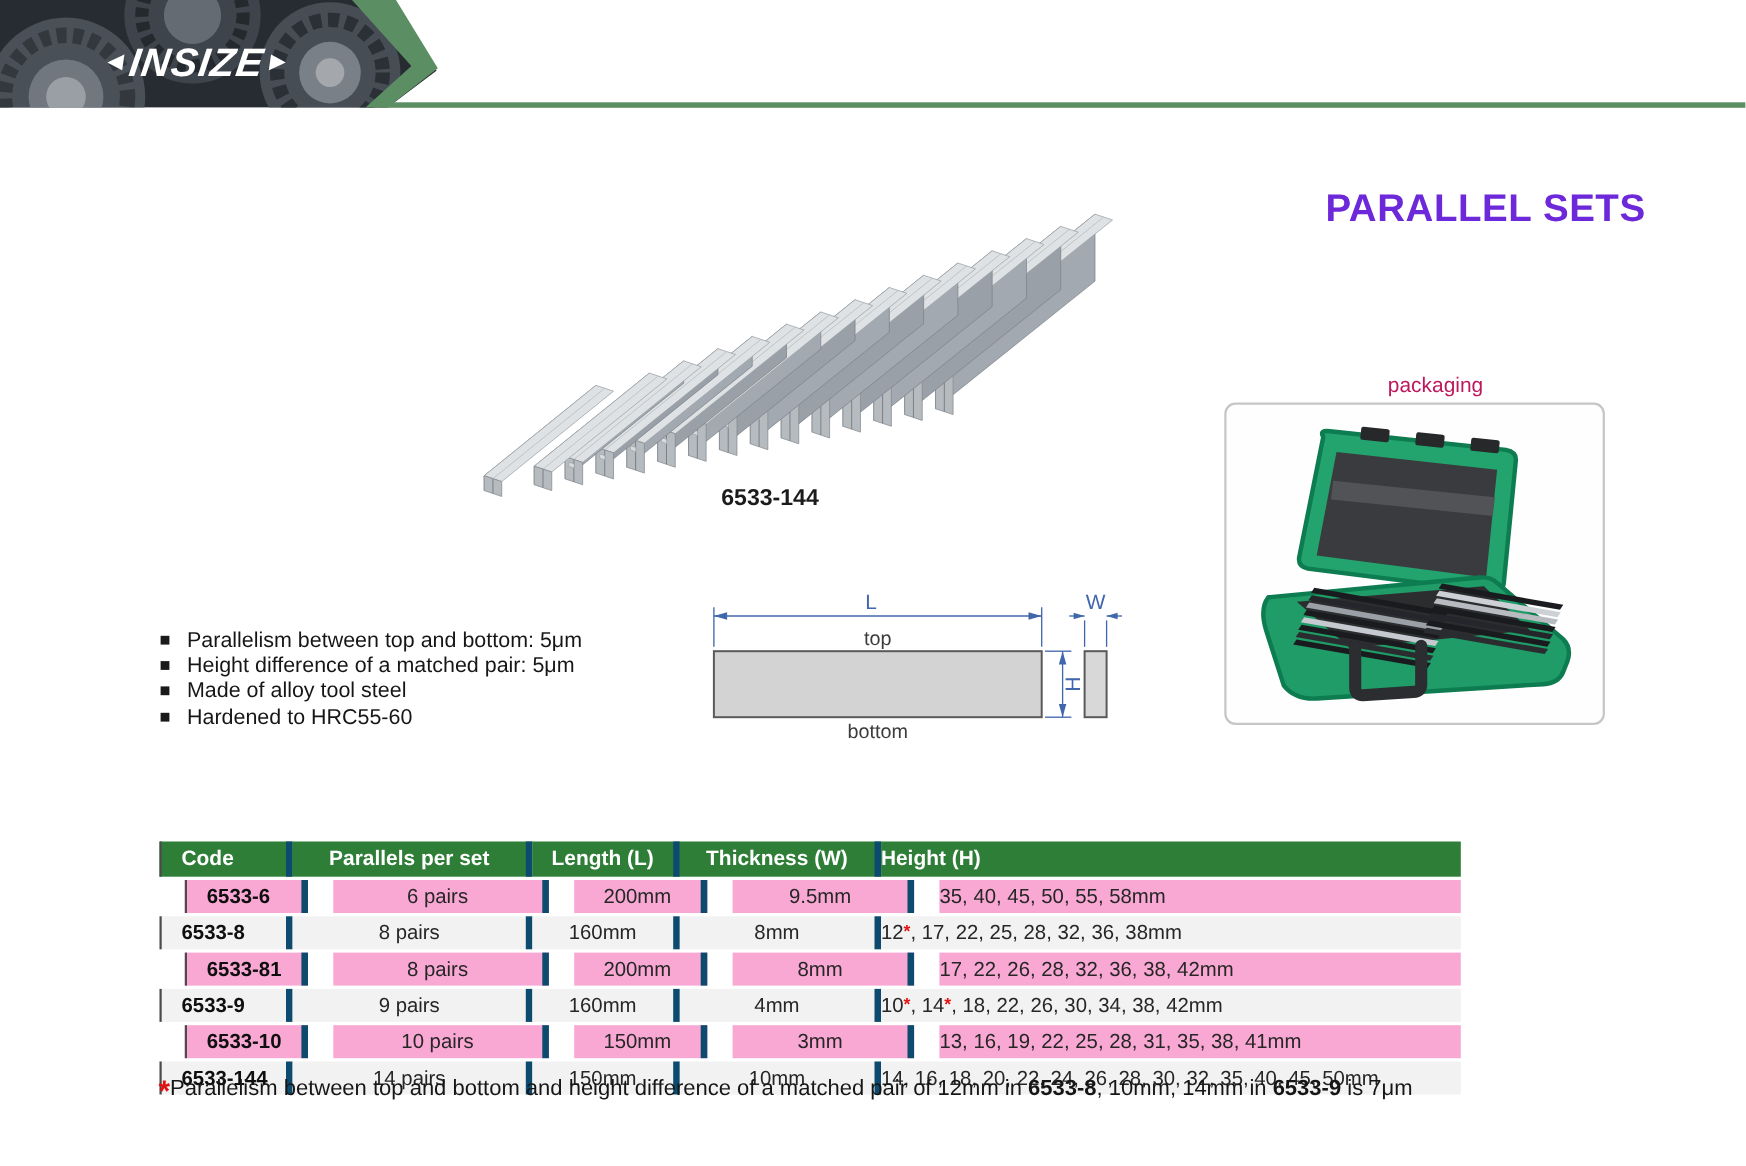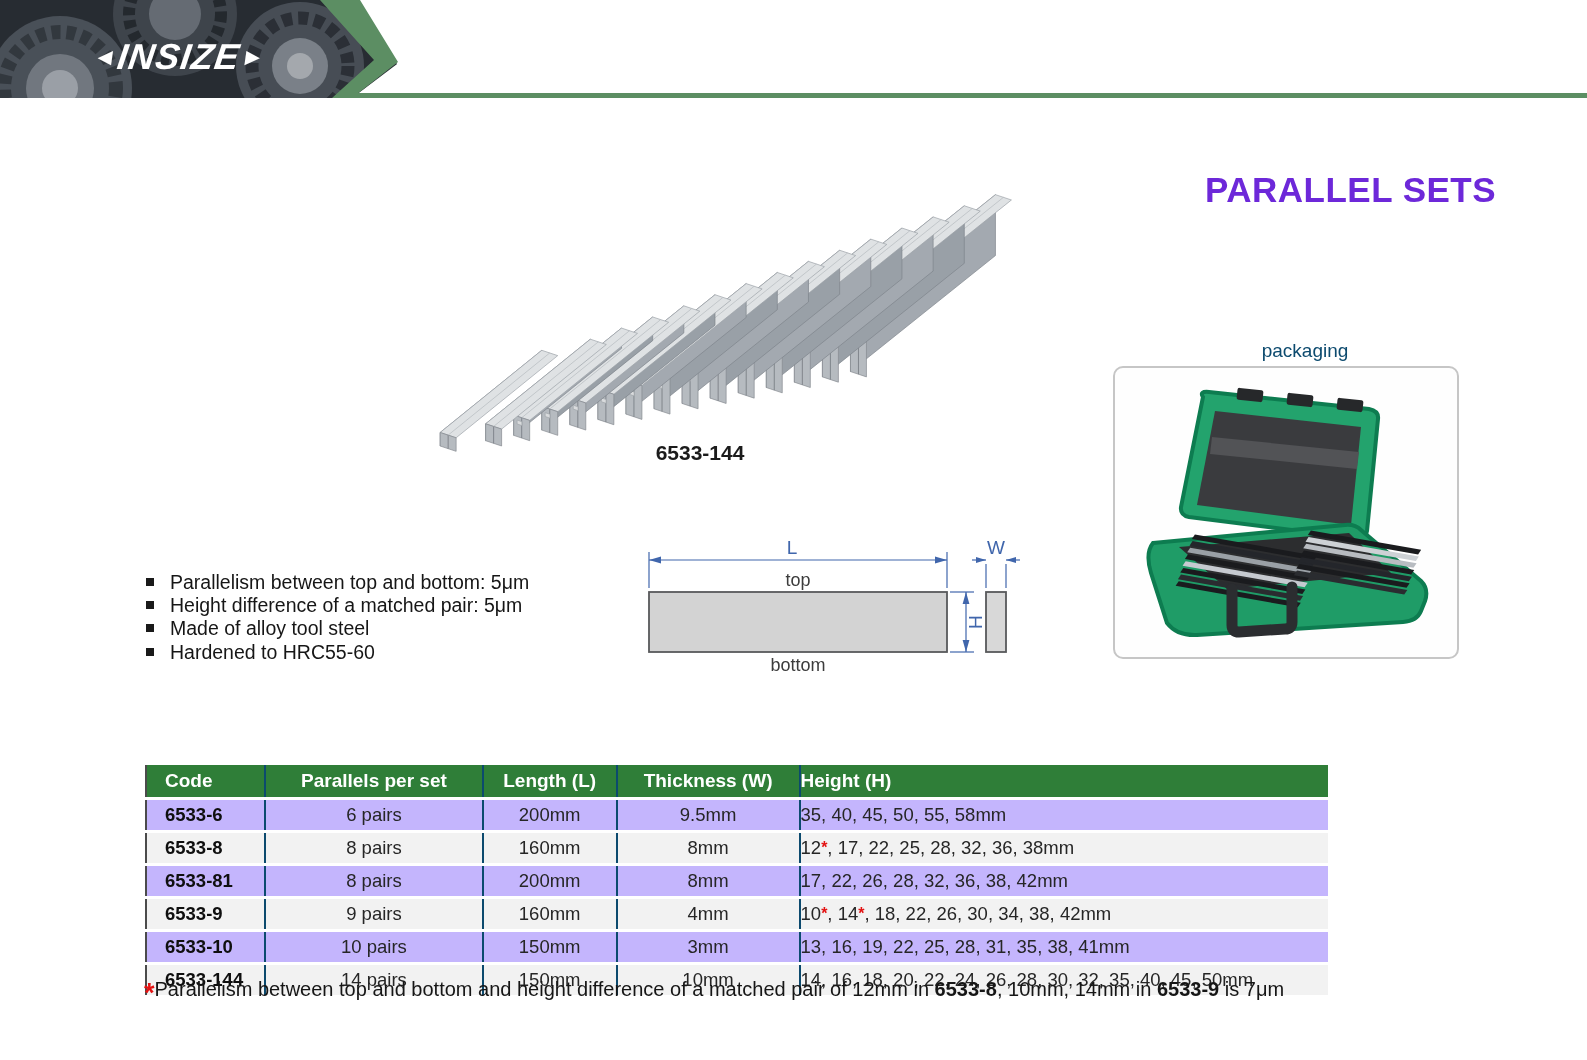--- a/index.html
+++ b/index.html
@@ -20,21 +20,21 @@
   .title{position:absolute;left:1205px;top:170px;font-size:35px;font-weight:bold;
          color:#6d28d9;letter-spacing:.5px;white-space:nowrap;}
 
   
   .prod-svg{position:absolute;left:415px;top:185px;}
   .prod-code{position:absolute;left:555px;top:441px;width:290px;text-align:center;
              font-size:21px;font-weight:bold;color:#1b1b1b;}
 
   
   .pack-label{position:absolute;left:1230px;top:340px;width:150px;text-align:center;
-              font-size:19px;color:#0c4a6e;}
+              font-size:19px;color:#be185d;}
   .pack-box{position:absolute;left:1113px;top:366px;width:346px;height:293px;
             border:2px solid #c6c6c6;border-radius:10px;background:#fefefe;box-sizing:border-box;}
   .case-svg{position:absolute;left:22px;top:15px;}
 
   
   .features{position:absolute;left:145px;top:571px;margin:0;padding:0;list-style:none;}
   .features li{position:relative;padding-left:25px;font-size:19.5px;line-height:23.2px;
                color:#161616;white-space:nowrap;}
   .features li::before{content:"";position:absolute;left:1px;top:7px;width:8px;height:8px;background:#1a1a1a;}
 
@@ -42,29 +42,29 @@
   .diagram{position:absolute;left:630px;top:530px;}
   .diagram text{font-family:"Liberation Sans",sans-serif;}
   .dimtxt{fill:#4066ac;font-size:19px;}
   .lbltxt{fill:#3c3c3c;font-size:18px;}
 
   
   .ptable{position:absolute;left:145px;top:765px;width:1183px;}
   .trow{display:flex;border-bottom:3px solid #ffffff;height:30px;}
   .trow.head{height:32px;}
   .trow .c{box-sizing:border-box;display:flex;align-items:center;justify-content:center;
-           border-right:2px solid #0c4a6e;font-size:18.5px;color:#262626;white-space:nowrap;}
+           border-right:6px solid #0c4a6e;font-size:18.5px;color:#262626;white-space:nowrap;}
   .c.c1{width:125px;justify-content:flex-start;padding-left:18px;font-weight:bold;color:#0f0f0f;
         border-left:2px solid #4b4b4b;}
   .c.c2{width:226px;}
   .c.c3{width:139px;}
   .c.c4{width:190px;}
   .c.c5{width:548px;justify-content:flex-start;border-right:none;}
   .trow.head .c{background:#2f7e38;color:#ffffff;font-weight:bold;font-size:19px;}
-  .trow.dark .c{background:#c4b5fd;}
+  .trow.dark .c{background:#f9a8d4;margin-left:23px;}
   .trow.light .c{background:#f2f2f2;}
   sup.star{color:#e31212;font-weight:bold;font-size:16px;line-height:0;vertical-align:6px;}
 
   
   .footnote{position:absolute;left:144px;top:978px;font-size:20px;color:#161616;white-space:nowrap;}
   .fstar{color:#e31212;font-weight:bold;font-size:27px;line-height:0;vertical-align:-6px;}
 </style>
 </head>
 <body>
 

